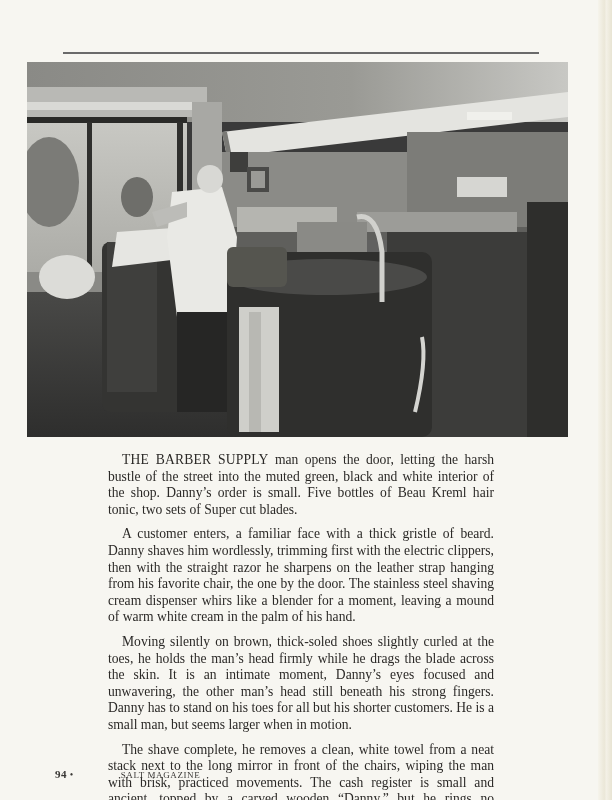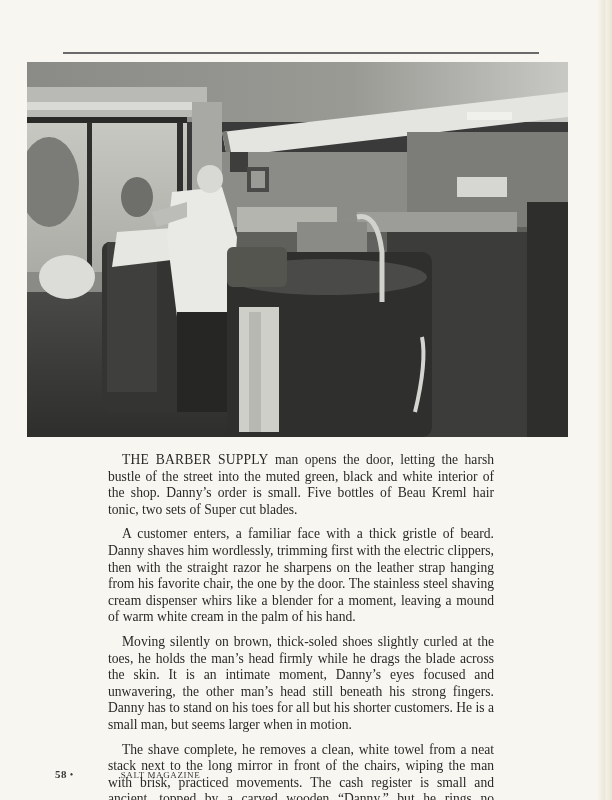--- a/index.html
+++ b/index.html
@@ -134,14 +134,14 @@
 
 <div class="body-text">
   <p class="first"><span class="smallcaps-lead">THE BARBER SUPPLY</span><span> man opens the door, letting the harsh bustle of the street into the  muted green, black and white interior of the shop. Danny’s order is small. Five bottles of Beau Kreml hair tonic, two sets of Super cut blades.</span></p>
   <p>A customer enters, a familiar face with a thick gristle of beard. Danny shaves him wordlessly, trimming first with the electric clippers, then with the straight razor he sharpens on the leather strap hanging from his favorite chair, the one by  the door. The stainless steel shaving cream dispenser whirs like a blender for a moment, leaving a  mound of warm  white cream in the palm of his hand.</p>
   <p>Moving silently on brown, thick-soled shoes slightly curled at the toes, he holds the man’s head firmly while he drags the blade across the skin. It is an intimate moment, Danny’s eyes focused and unwavering, the other man’s head still beneath his strong fingers. Danny has to stand on his toes for all but  his shorter customers. He is a small man, but seems larger when in motion.</p>
   <p>The shave complete, he removes a clean, white towel from a neat stack next to the long mirror in front of the chairs, wiping the man with brisk, practiced movements. The cash register is small and ancient, topped by a carved wooden “Danny,” but he rings no transaction. The man gives him a bill, Danny fishes in his pocket for change: two dollars. With a  ready, full-faced smile and a cupped-hand wave, he says goodbye.</p>
 
 </div>
 
 <div class="footer">
-  <span class="page-num">58</span><span class="sep">•</span><span class="mag">SALT MAGAZINE</span>
+  <span class="page-num">94</span><span class="sep">•</span><span class="mag">SALT MAGAZINE</span>
 </div>
 
 </body></html>

